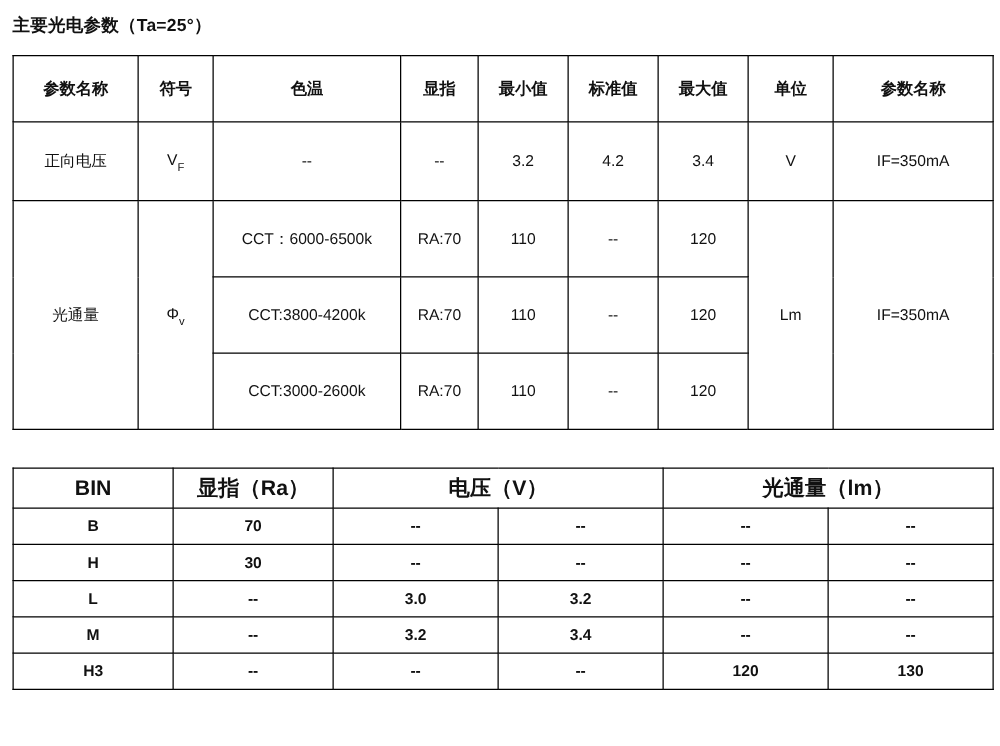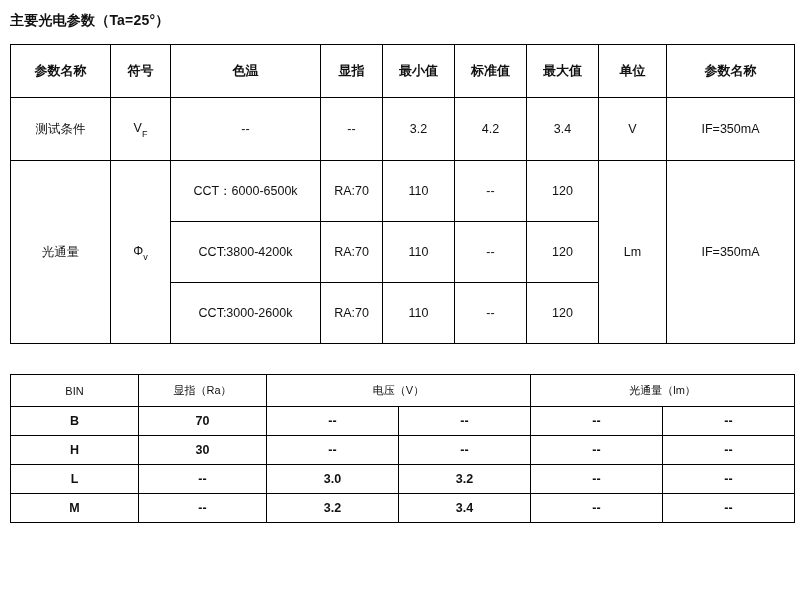--- a/index.html
+++ b/index.html
@@ -74,23 +74,23 @@
     border: 1px solid #000;
     text-align: center;
     vertical-align: middle;
     font-size: 12.5px;
     font-weight: bold;
     padding: 2px 3px;
     height: 24px;
     color: #111;
   }
   table.bin thead th {
-    font-weight: normal;
+    font-weight: bold;
     height: 27px;
-    font-size: 11px;
+    font-size: 17px;
   }
   table.bin tbody td:first-child {
     font-weight: bold;
   }
 </style>
 </head>
 <body>
 
 <div class="page">
 
@@ -116,21 +116,21 @@
         <th>显指</th>
         <th>最小值</th>
         <th>标准值</th>
         <th>最大值</th>
         <th>单位</th>
         <th>参数名称</th>
       </tr>
     </thead>
     <tbody>
       <tr>
-        <td class="tall-1">测试条件</td>
+        <td class="tall-1">正向电压</td>
         <td class="tall-1"><span>V</span><span class="vf-sub">F</span></td>
         <td class="tall-1">--</td>
         <td class="tall-1">--</td>
         <td class="tall-1">3.2</td>
         <td class="tall-1">4.2</td>
         <td class="tall-1">3.4</td>
         <td class="tall-1">V</td>
         <td class="tall-1">IF=350mA</td>
       </tr>
 
@@ -207,16 +207,24 @@
         <td>--</td>
       </tr>
       <tr>
         <td>M</td>
         <td>--</td>
         <td>3.2</td>
         <td>3.4</td>
         <td>--</td>
         <td>--</td>
       </tr>
+      <tr>
+        <td>H3</td>
+        <td>--</td>
+        <td>--</td>
+        <td>--</td>
+        <td>120</td>
+        <td>130</td>
+      </tr>
     </tbody>
   </table>
 
 </div>
 
 </body></html>

